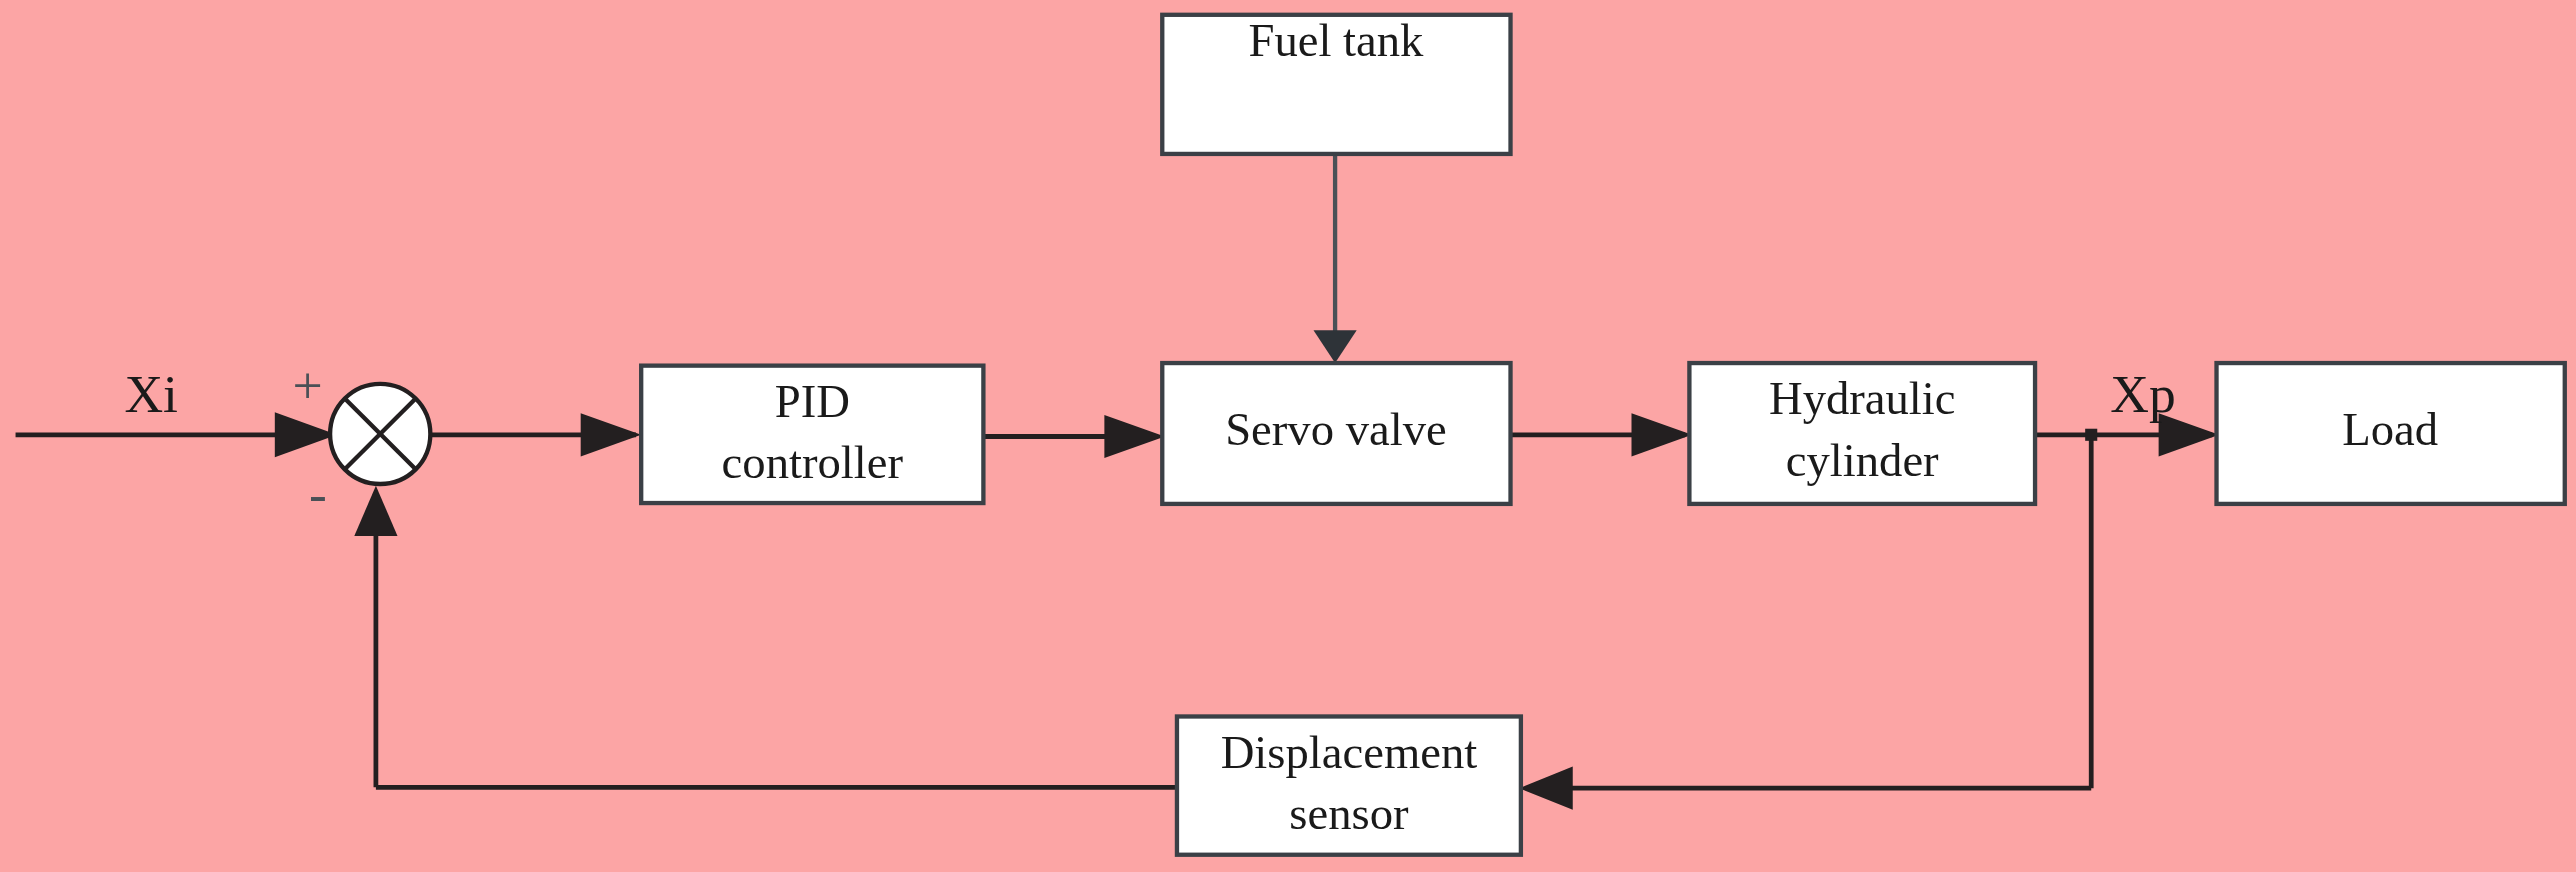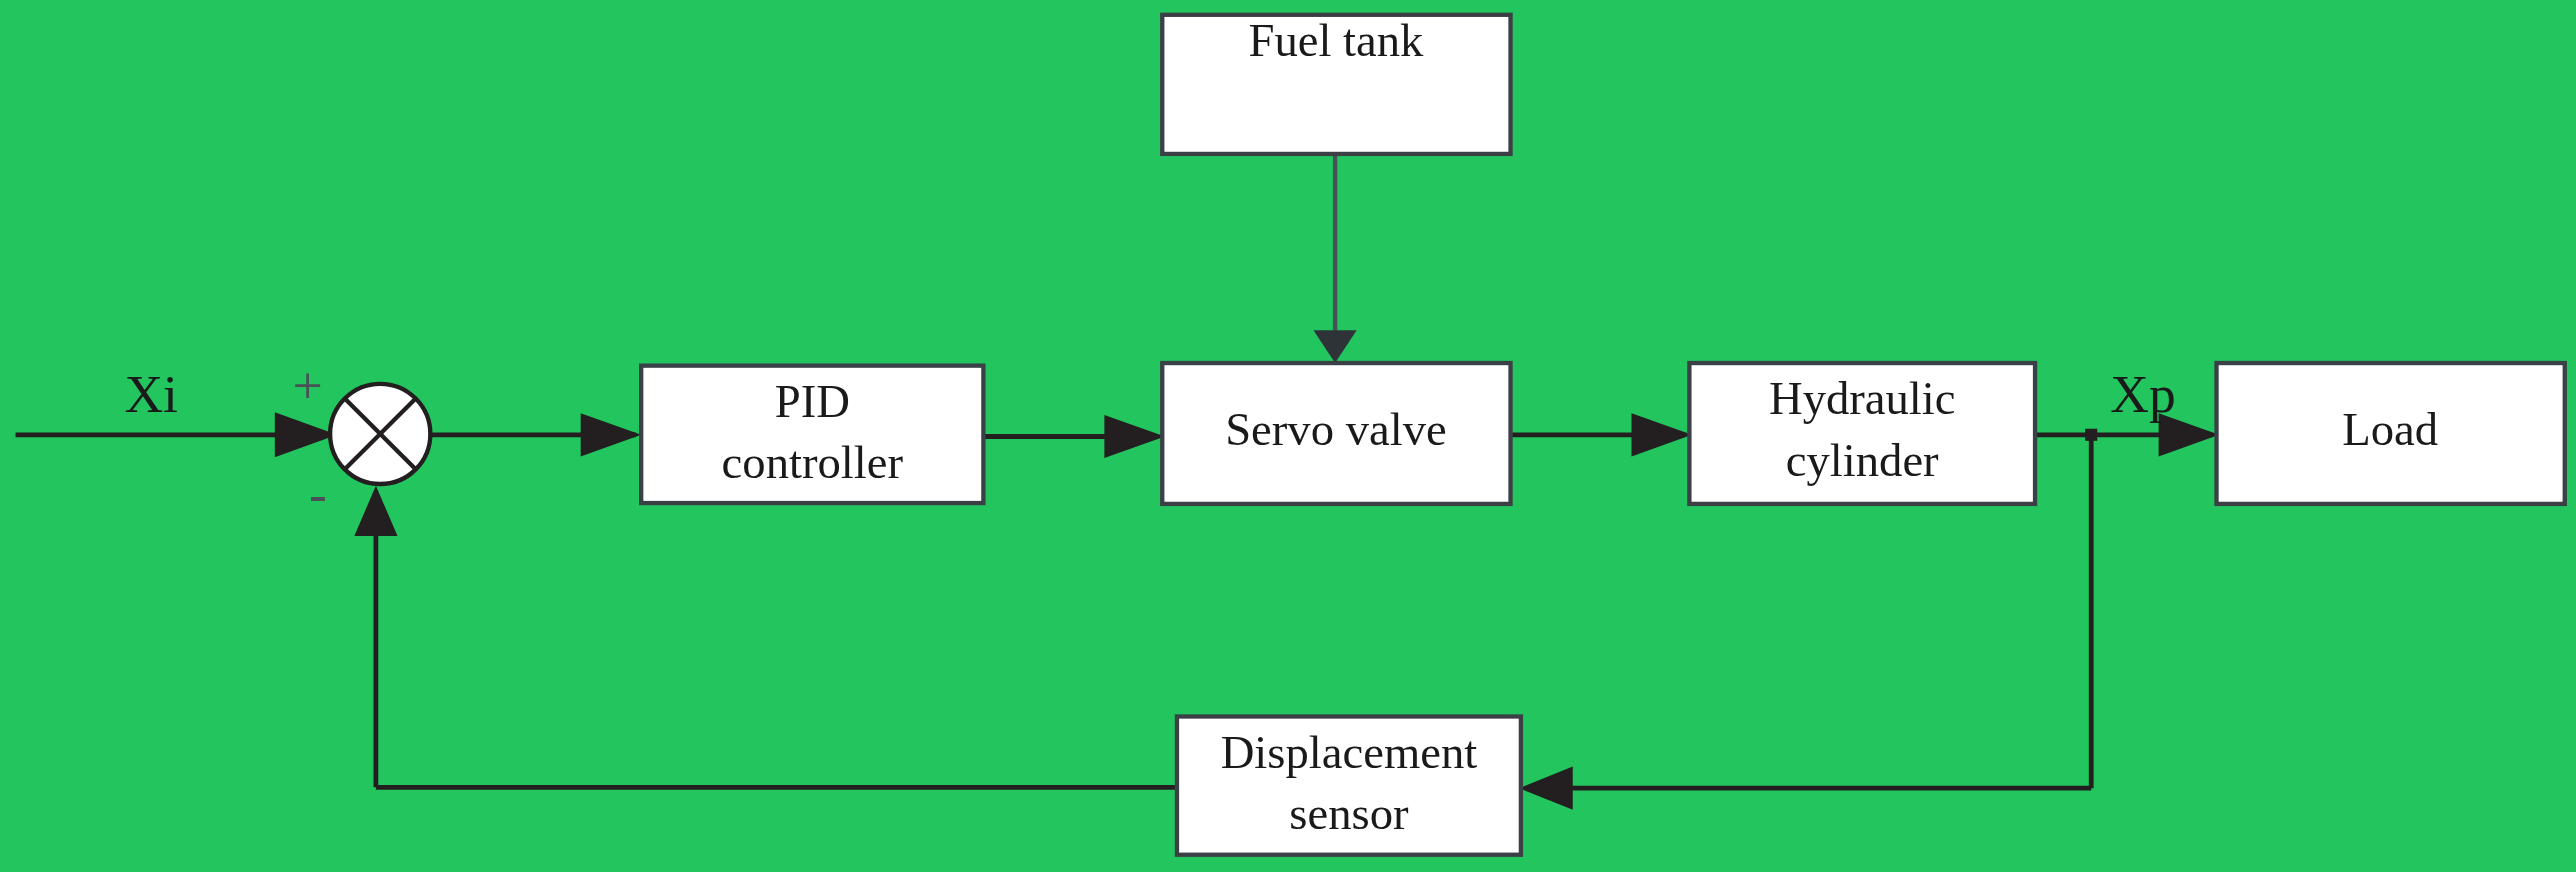--- a/index.html
+++ b/index.html
@@ -5,21 +5,21 @@
 <style>
   html, body {
     margin: 0;
     padding: 0;
     background: #ffffff;
   }
   #diagram-root {
     position: relative;
     width: 2576px;
     height: 873px;
-    background: #22c55e;
+    background: #fca5a5;
     font-family: "Liberation Serif", "DejaVu Serif", serif;
     overflow: hidden;
   }
   #diagram-svg {
     position: absolute;
     top: 0;
     left: 0;
     width: 2576px;
     height: 873px;
     display: block;

